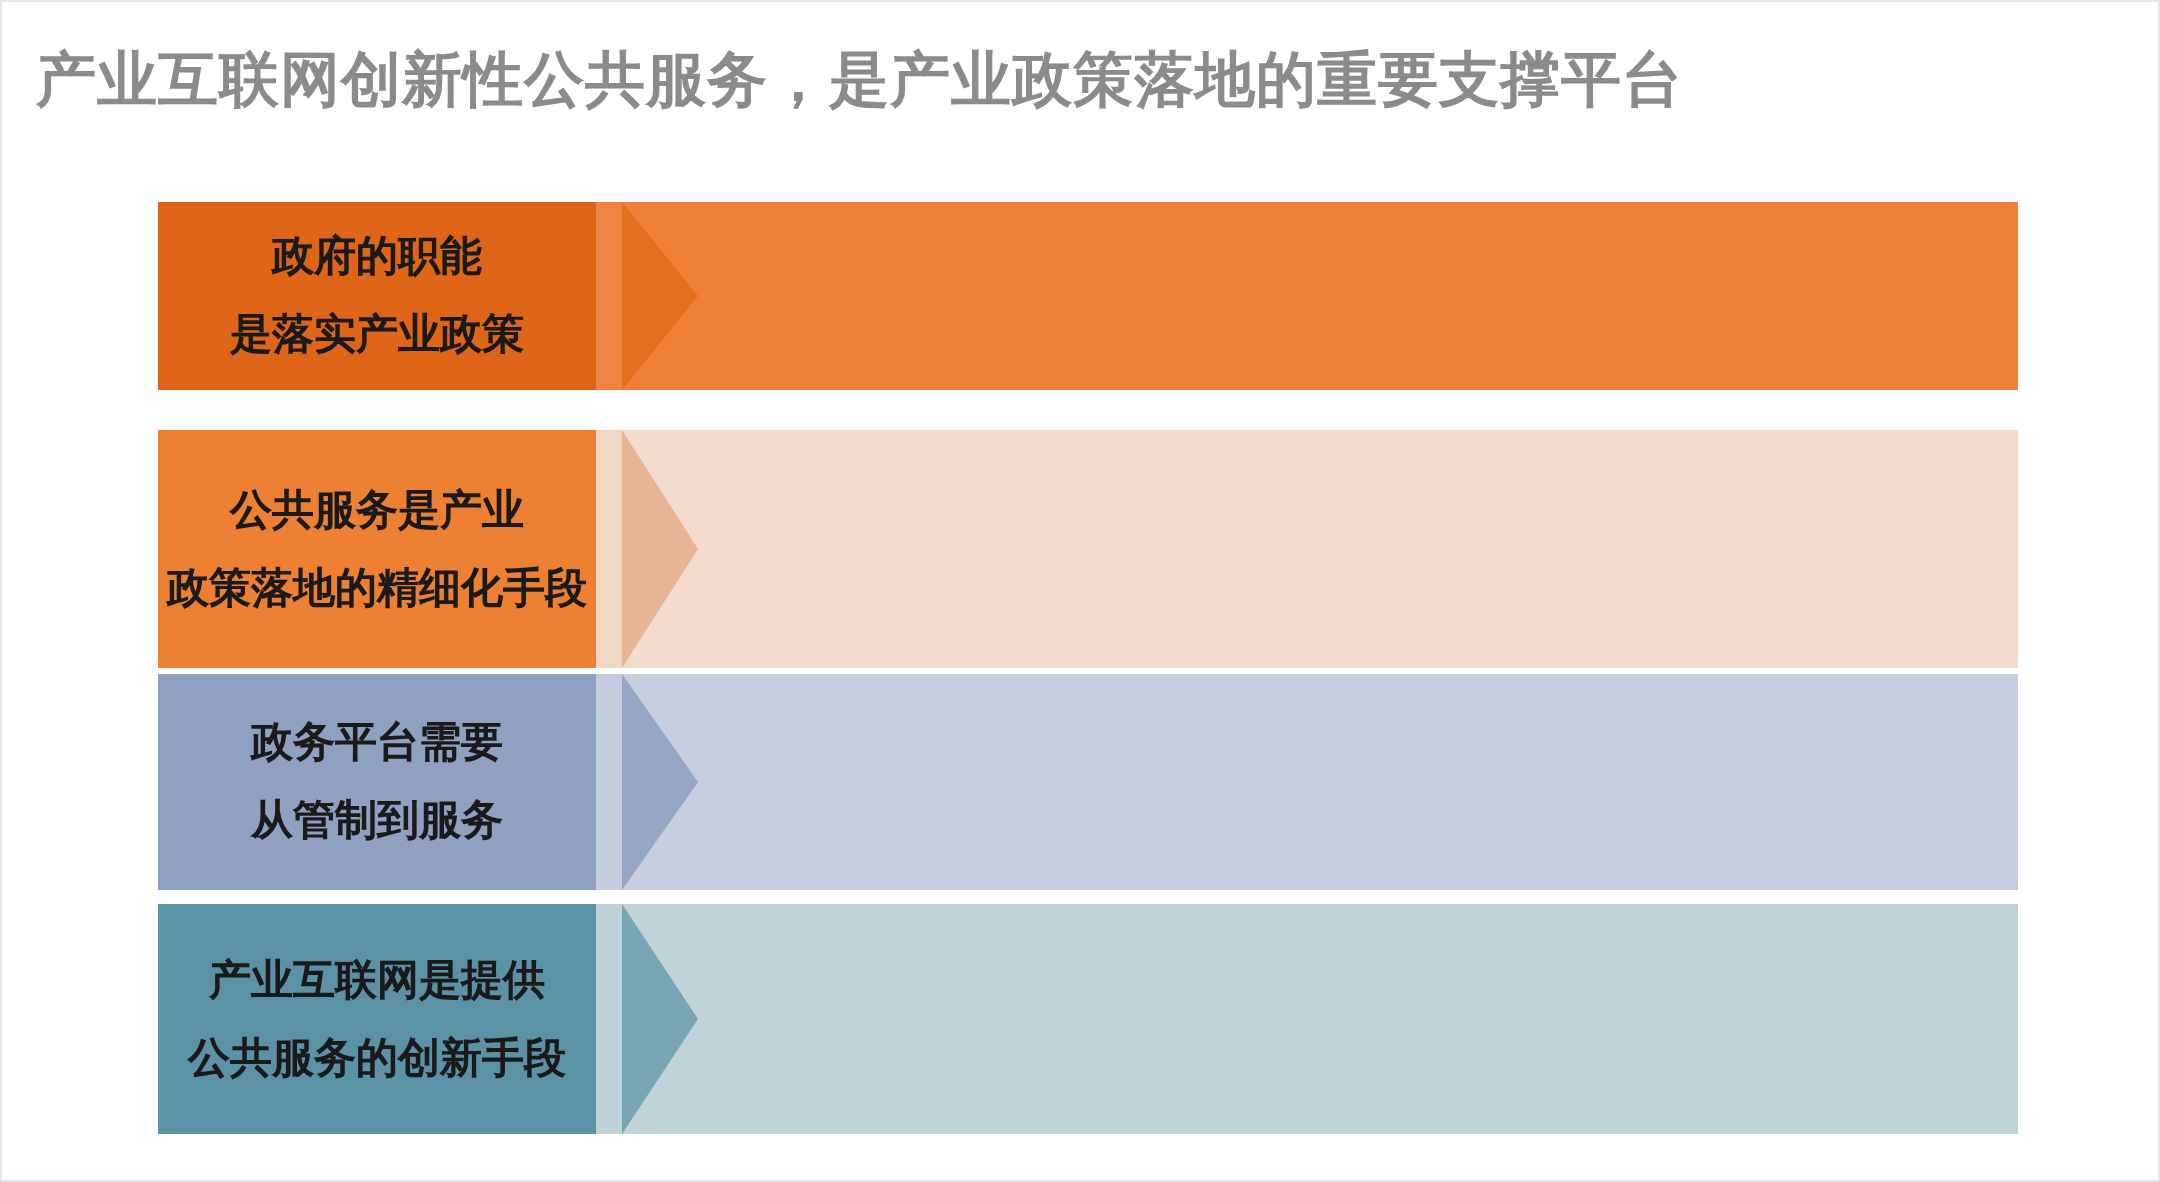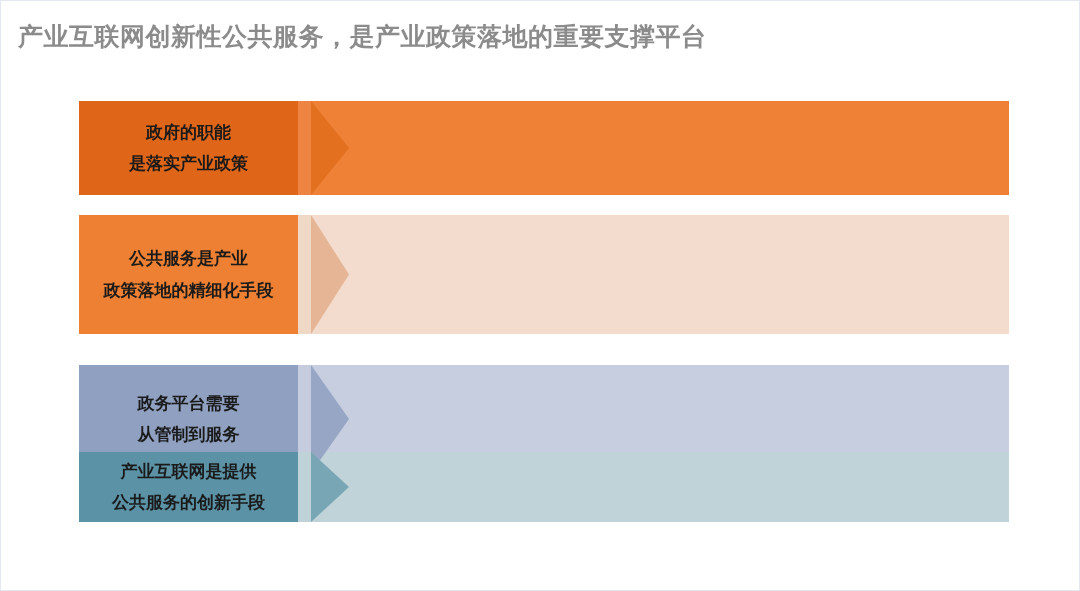--- a/index.html
+++ b/index.html
@@ -20,21 +20,21 @@
     height: 591px;
     box-sizing: border-box;
     background: #ffffff;
     border: 1px solid #e3e7ef;
   }
 
   .slide-title {
     position: absolute;
     left: 17px;
     top: 19px;
-    font-size: 25px;
+    font-size: 30px;
     font-weight: bold;
     color: #8b8b8b;
     letter-spacing: 0.5px;
     white-space: nowrap;
     font-family: "Liberation Sans", "DejaVu Sans", sans-serif;
   }
 
   .rows {
     position: absolute;
     left: 0;
@@ -58,21 +58,21 @@
     height: 100%;
     box-sizing: border-box;
     display: flex;
     align-items: center;
     justify-content: center;
     text-align: center;
     z-index: 3;
   }
   .row-label-text {
     font-family: "DejaVu Serif", "Liberation Serif", serif;
-    font-size: 17px;
+    font-size: 21px;
     line-height: 1.85;
     font-weight: bold;
     color: #1a1a1a;
     white-space: pre-line;
   }
 
   
   .row-shoulder {
     position: absolute;
     left: 219px;
@@ -113,22 +113,22 @@
     font-size: 14.2px;
     line-height: 2.02;
     color: #262626;
     text-align: justify;
     text-justify: inter-ideograph;
   }
 
   
   #row-0 { top: 100px;  height: 94px; }
   #row-1 { top: 214px;  height: 119px; }
-  #row-2 { top: 336px;  height: 108px; margin-top: 28px; }
-  #row-3 { top: 451px;  height: 70px; border-radius: 22px; }
+  #row-2 { top: 336px;  height: 108px; }
+  #row-3 { top: 451px;  height: 115px; border-radius: 22px; }
 
   
   #row-2 .row-body-text, #row-3 .row-body-text { line-height: 1.98; }
 </style>
 </head>
 <body>
 
 <div class="slide" style="background: rgb(255, 255, 255); border-color: rgb(227, 231, 239);">
 
   <div class="slide-title" style="color: rgb(139, 139, 139);">产业互联网创新性公共服务，是产业政策落地的重要支撑平台</div>

